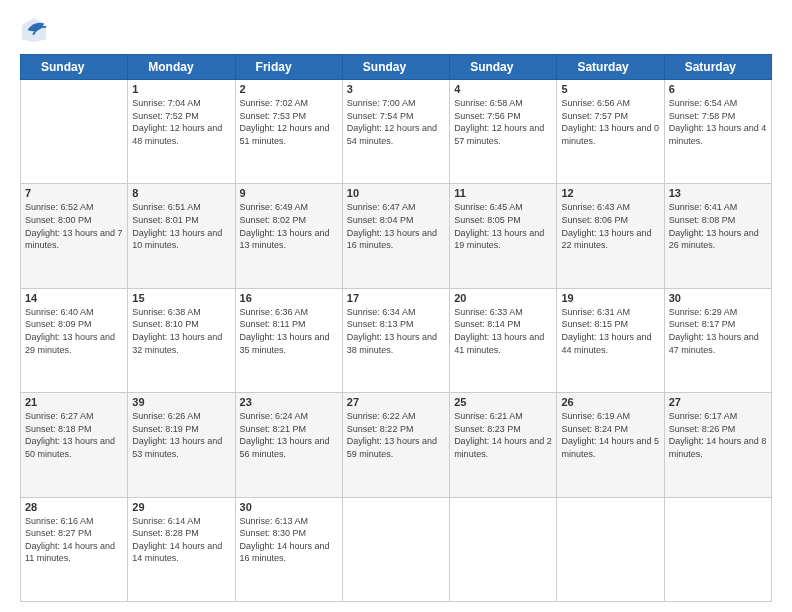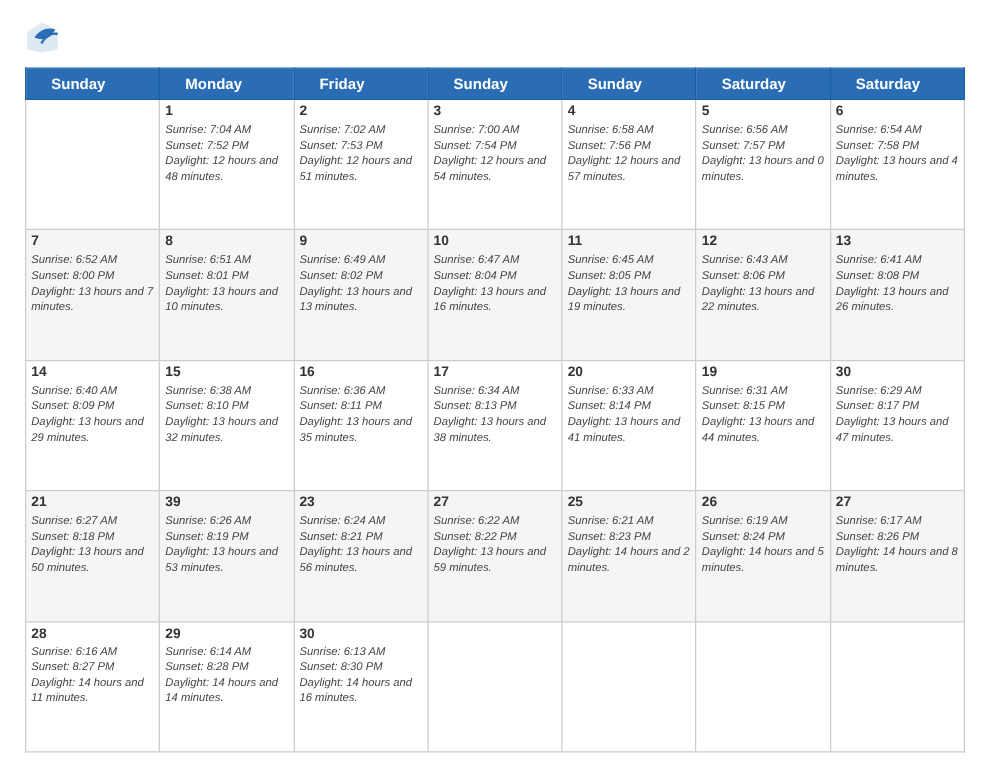--- a/index.html
+++ b/index.html
@@ -88,21 +88,20 @@
       font-size: 11px;
       font-weight: bold;
       color: #333;
       display: block;
       margin-bottom: 2px;
     }
     .day-info {
       font-size: 9px;
       color: #444;
       line-height: 1.4;
-      font-style: italic;
     }
     .empty-cell {
       background: #f9f9f9;
     }
     tbody tr:nth-child(odd) td {
       background: #fff;
     }
     tbody tr:nth-child(even) td {
       background: #f5f5f5;
     }

